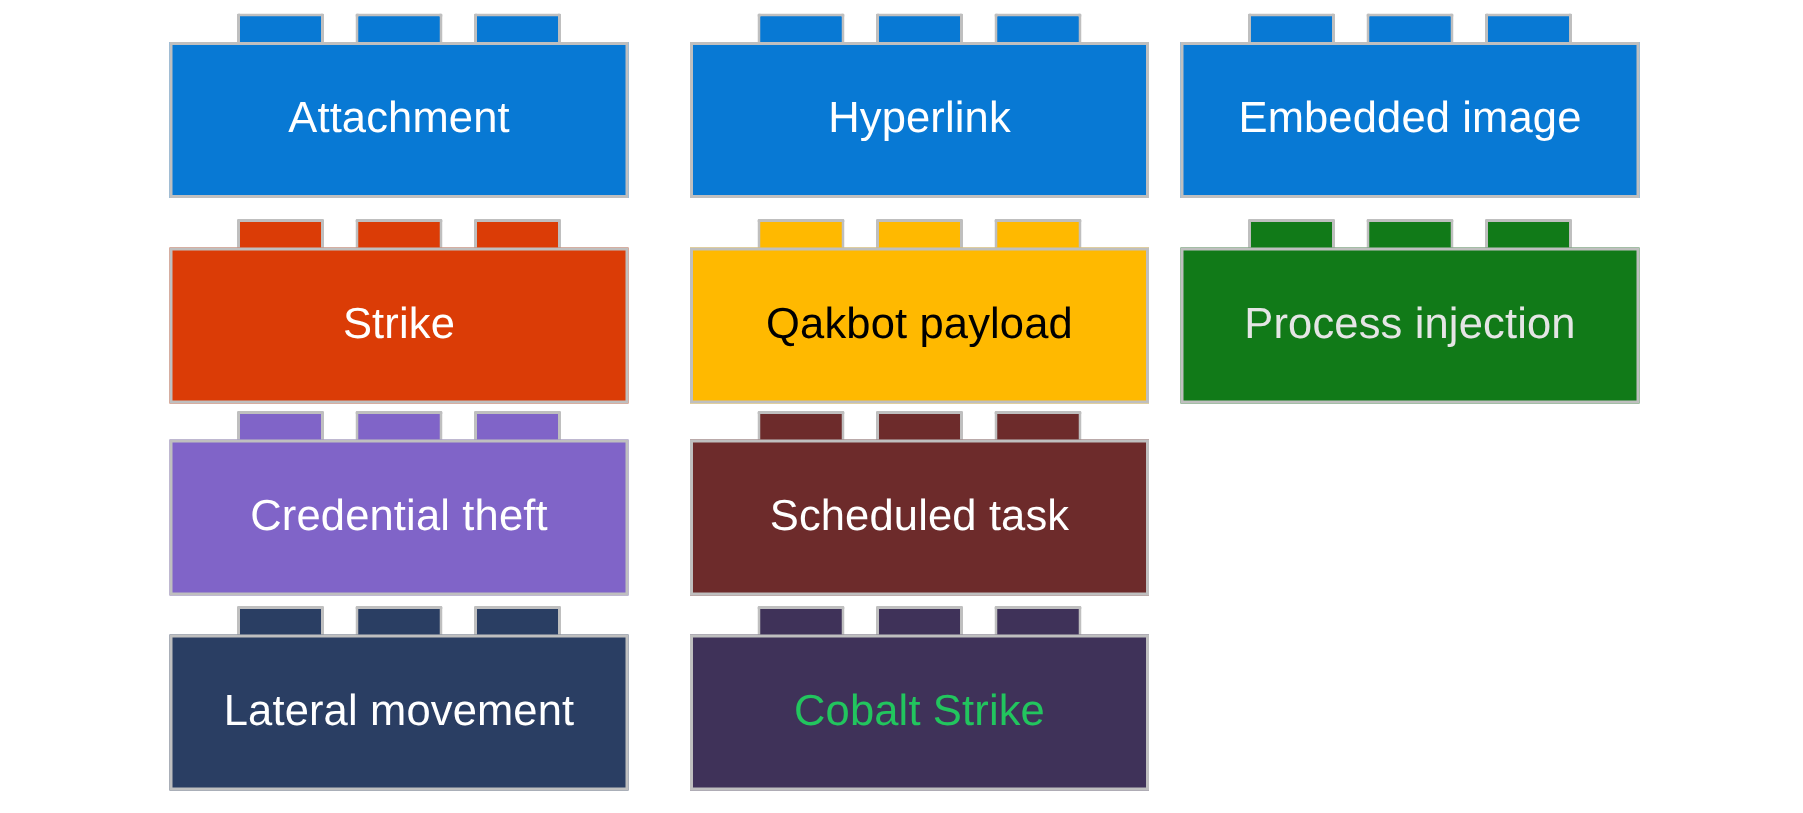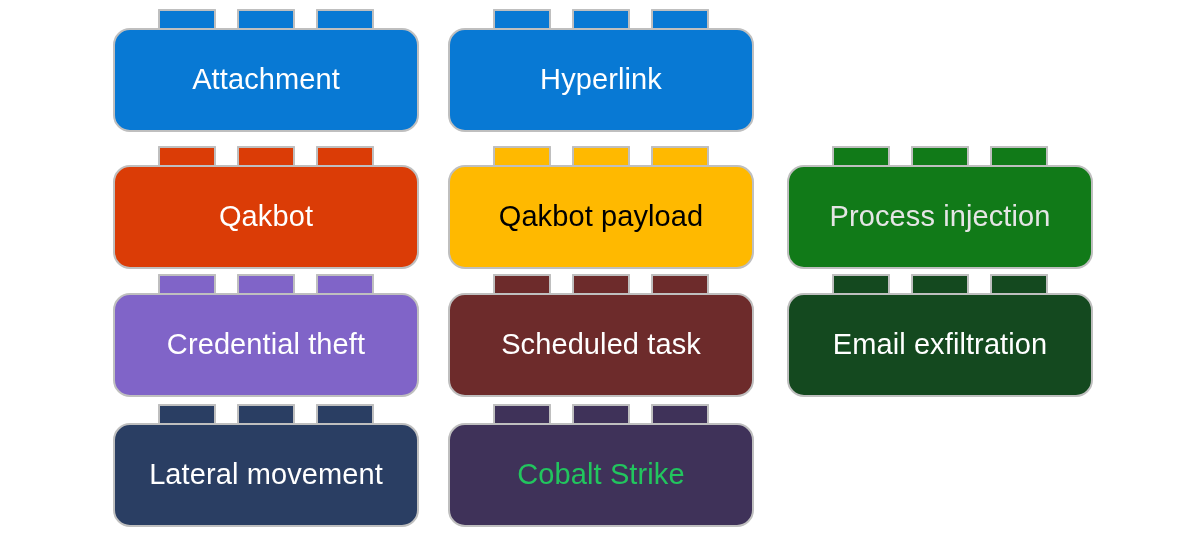--- a/index.html
+++ b/index.html
@@ -50,39 +50,39 @@
   }
 
   .brick-body {
     position: absolute;
     left: 0;
     top: 19px;
     width: 306px;
     height: 104px;
     box-sizing: border-box;
     border: 2px solid #bfbfbf;
-    border-radius: 17px;
+    border-radius: 0;
     display: flex;
     align-items: center;
     justify-content: center;
   }
 
   .brick-label {
     font-size: 29px;
     line-height: 1.1;
     font-weight: 400;
     letter-spacing: 0.1px;
     text-align: center;
     white-space: nowrap;
     padding: 0 6px;
   }
 
   
   .col-0 { left: 113px; }
-  .col-1 { left: 448px; }
+  .col-1 { left: 460px; }
   .col-2 { left: 787px; }
 
   
   .row-0 { top: 9px;   }
   .row-1 { top: 146px; }
   .row-2 { top: 274px; }
   .row-3 { top: 404px; }
 </style>
 </head>
 <body>
@@ -101,28 +101,38 @@
     <div class="brick col-1 row-0">
       <div class="stud-row">
         <div class="stud" style="background: rgb(8, 121, 212); border-color: rgb(191, 191, 191);"></div>
         <div class="stud" style="background: rgb(8, 121, 212); border-color: rgb(191, 191, 191);"></div>
         <div class="stud" style="background: rgb(8, 121, 212); border-color: rgb(191, 191, 191);"></div>
       </div>
       <div class="brick-body" style="background: rgb(8, 121, 212); border-color: rgb(191, 191, 191);">
         <div class="brick-label" style="color: rgb(255, 255, 255);">Hyperlink</div>
       </div>
     </div>
+    <div class="brick col-2 row-0">
+      <div class="stud-row">
+        <div class="stud" style="background: rgb(8, 121, 212); border-color: rgb(191, 191, 191);"></div>
+        <div class="stud" style="background: rgb(8, 121, 212); border-color: rgb(191, 191, 191);"></div>
+        <div class="stud" style="background: rgb(8, 121, 212); border-color: rgb(191, 191, 191);"></div>
+      </div>
+      <div class="brick-body" style="background: rgb(8, 121, 212); border-color: rgb(191, 191, 191);">
+        <div class="brick-label" style="color: rgb(255, 255, 255);">Embedded image</div>
+      </div>
+    </div>
     <div class="brick col-0 row-1">
       <div class="stud-row">
         <div class="stud" style="background: rgb(219, 60, 6); border-color: rgb(191, 191, 191);"></div>
         <div class="stud" style="background: rgb(219, 60, 6); border-color: rgb(191, 191, 191);"></div>
         <div class="stud" style="background: rgb(219, 60, 6); border-color: rgb(191, 191, 191);"></div>
       </div>
       <div class="brick-body" style="background: rgb(219, 60, 6); border-color: rgb(191, 191, 191);">
-        <div class="brick-label" style="color: rgb(255, 255, 255);">Qakbot</div>
+        <div class="brick-label" style="color: rgb(255, 255, 255);">Strike</div>
       </div>
     </div>
     <div class="brick col-1 row-1">
       <div class="stud-row">
         <div class="stud" style="background: rgb(255, 185, 0); border-color: rgb(191, 191, 191);"></div>
         <div class="stud" style="background: rgb(255, 185, 0); border-color: rgb(191, 191, 191);"></div>
         <div class="stud" style="background: rgb(255, 185, 0); border-color: rgb(191, 191, 191);"></div>
       </div>
       <div class="brick-body" style="background: rgb(255, 185, 0); border-color: rgb(191, 191, 191);">
         <div class="brick-label" style="color: rgb(0, 0, 0);">Qakbot payload</div>
@@ -151,30 +161,20 @@
     <div class="brick col-1 row-2">
       <div class="stud-row">
         <div class="stud" style="background: rgb(109, 43, 43); border-color: rgb(191, 191, 191);"></div>
         <div class="stud" style="background: rgb(109, 43, 43); border-color: rgb(191, 191, 191);"></div>
         <div class="stud" style="background: rgb(109, 43, 43); border-color: rgb(191, 191, 191);"></div>
       </div>
       <div class="brick-body" style="background: rgb(109, 43, 43); border-color: rgb(191, 191, 191);">
         <div class="brick-label" style="color: rgb(255, 255, 255);">Scheduled task</div>
       </div>
     </div>
-    <div class="brick col-2 row-2">
-      <div class="stud-row">
-        <div class="stud" style="background: rgb(20, 73, 31); border-color: rgb(191, 191, 191);"></div>
-        <div class="stud" style="background: rgb(20, 73, 31); border-color: rgb(191, 191, 191);"></div>
-        <div class="stud" style="background: rgb(20, 73, 31); border-color: rgb(191, 191, 191);"></div>
-      </div>
-      <div class="brick-body" style="background: rgb(20, 73, 31); border-color: rgb(191, 191, 191);">
-        <div class="brick-label" style="color: rgb(255, 255, 255);">Email exfiltration</div>
-      </div>
-    </div>
     <div class="brick col-0 row-3">
       <div class="stud-row">
         <div class="stud" style="background: rgb(42, 62, 99); border-color: rgb(191, 191, 191);"></div>
         <div class="stud" style="background: rgb(42, 62, 99); border-color: rgb(191, 191, 191);"></div>
         <div class="stud" style="background: rgb(42, 62, 99); border-color: rgb(191, 191, 191);"></div>
       </div>
       <div class="brick-body" style="background: rgb(42, 62, 99); border-color: rgb(191, 191, 191);">
         <div class="brick-label" style="color: rgb(255, 255, 255);">Lateral movement</div>
       </div>
     </div>

